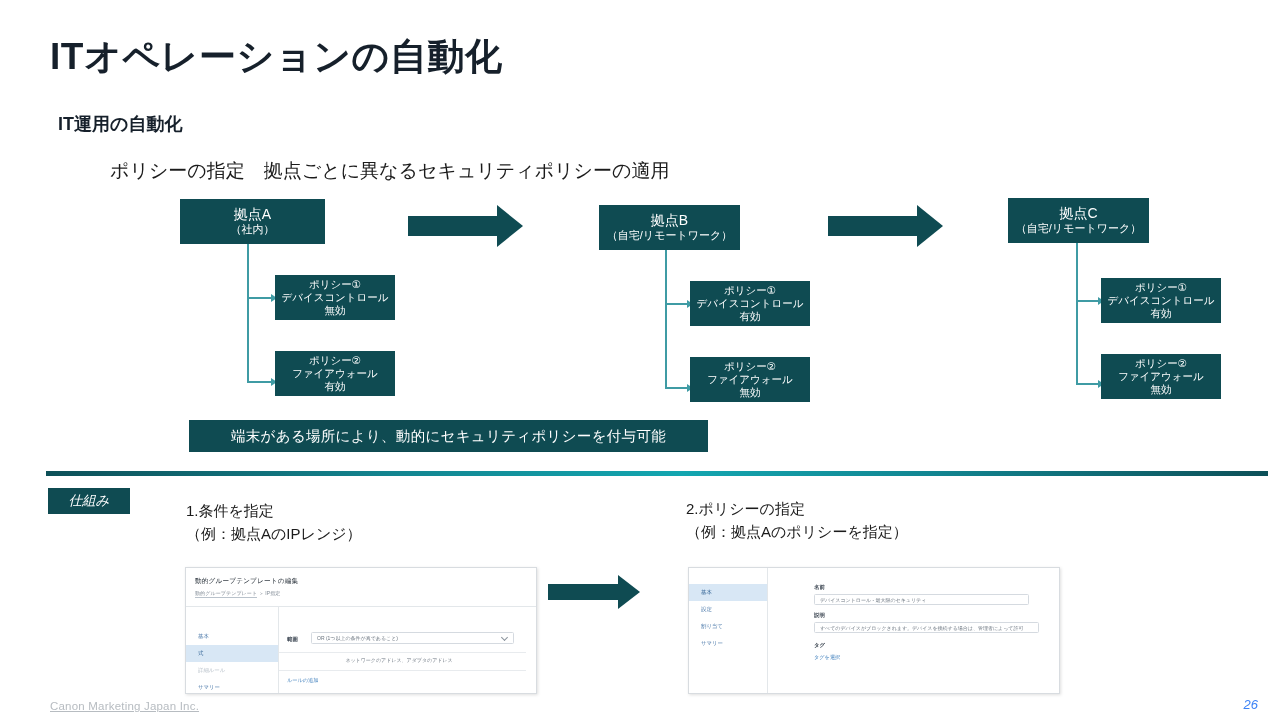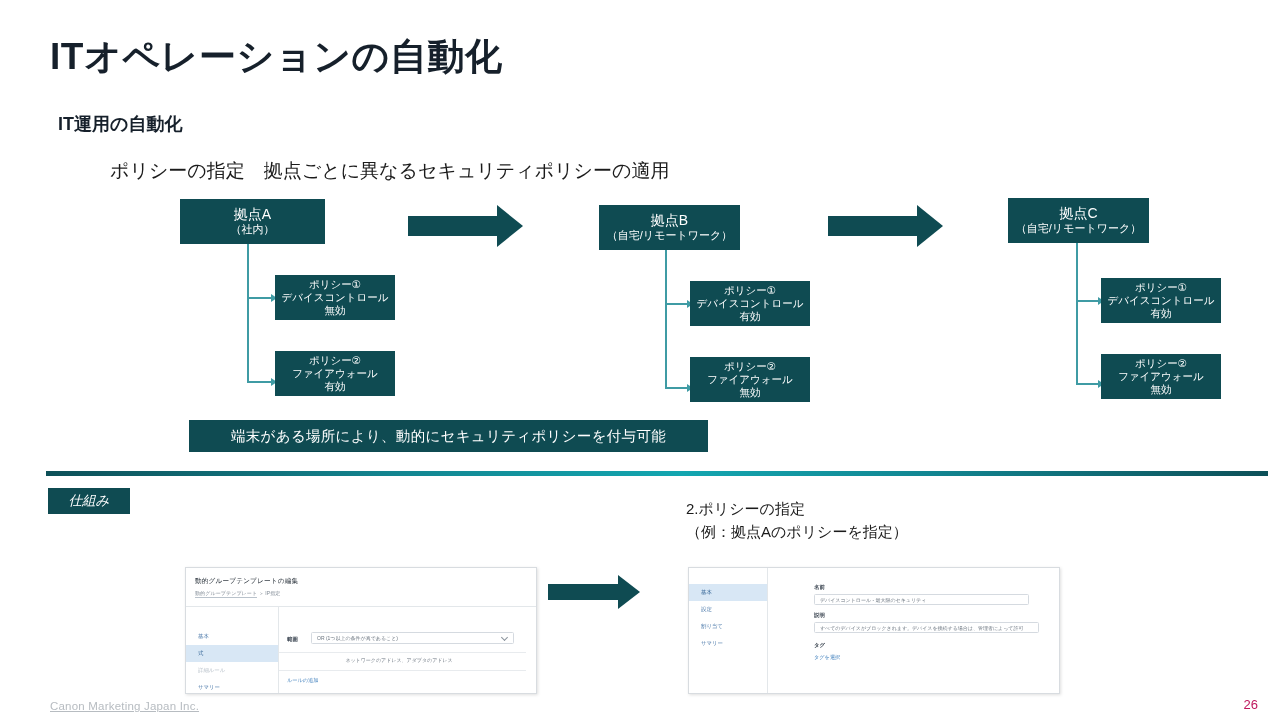--- a/index.html
+++ b/index.html
@@ -109,21 +109,21 @@
   .fld-box{position:absolute;border:1px solid #d5dae0;border-radius:1.5px;background:#fff;
            display:flex;align-items:center;padding-left:5px;font-size:5px;color:#6c7680;box-sizing:border-box;}
   .fld-chev{position:absolute;right:6px;top:50%;width:4px;height:4px;margin-top:-3px;
             border-right:1px solid #8a939c;border-bottom:1px solid #8a939c;transform:rotate(45deg);}
   .fld-note{position:absolute;font-size:5px;color:#6c7680;text-align:center;}
   .fld-link{position:absolute;font-size:5.2px;color:#3d7ebc;}
   .hline{position:absolute;height:1px;background:#e8ebee;}
 
   
   .footer-brand{position:absolute;left:22px;top:700px;font-size:11.5px;color:#b7bcc1;letter-spacing:.2px;text-decoration:underline;}
-  .page-num{position:absolute;right:22px;top:697px;font-size:13px;color:#be185d;}
+  .page-num{position:absolute;right:22px;top:697px;font-size:13px;color:#3b82f6;font-style:italic;}
 </style>
 </head>
 <body>
 
 <div class="slide">
 
   <div class="page-title">ITオペレーションの自動化</div>
   <div class="section-title">IT運用の自動化</div>
   <div class="usecase-line">ポリシーの指定　拠点ごとに異なるセキュリティポリシーの適用</div>
 
@@ -198,20 +198,22 @@
     <span>ポリシー②</span>
     <span>ファイアウォール</span>
     <span>無効</span>
   </div>
 
   <div class="banner">端末がある場所により、動的にセキュリティポリシーを付与可能</div>
 
   <div class="divider"></div>
 
   <div class="mechanism-badge">仕組み</div>
+  <div class="step-label step-1">1.条件を指定
+（例：拠点AのIPレンジ）</div>
   <div class="step-label step-2">2.ポリシーの指定
 （例：拠点Aのポリシーを指定）</div>
 
   <div class="mock mock-left">
     <div class="mock-head">
       <div class="mh-title">動的グループテンプレートの編集</div>
       <div class="mh-crumb">
         <span class="lnk">動的グループテンプレート</span>
         <span>＞</span>
         <span>IP指定</span>

